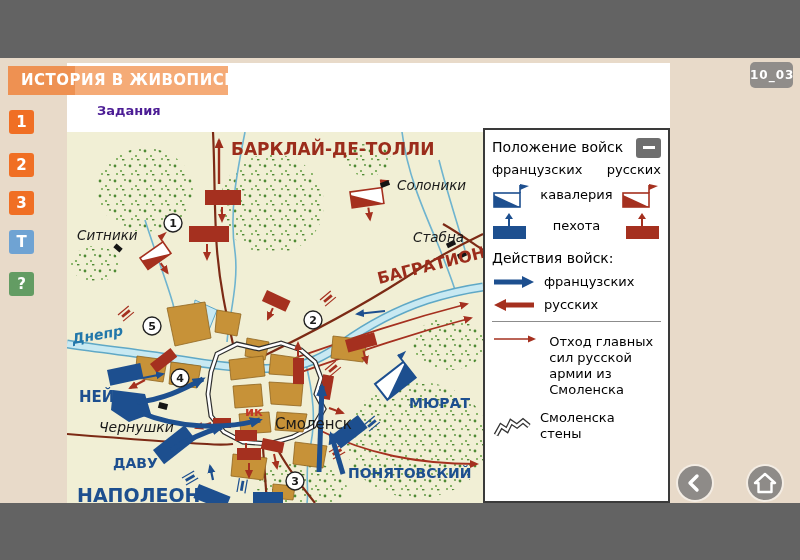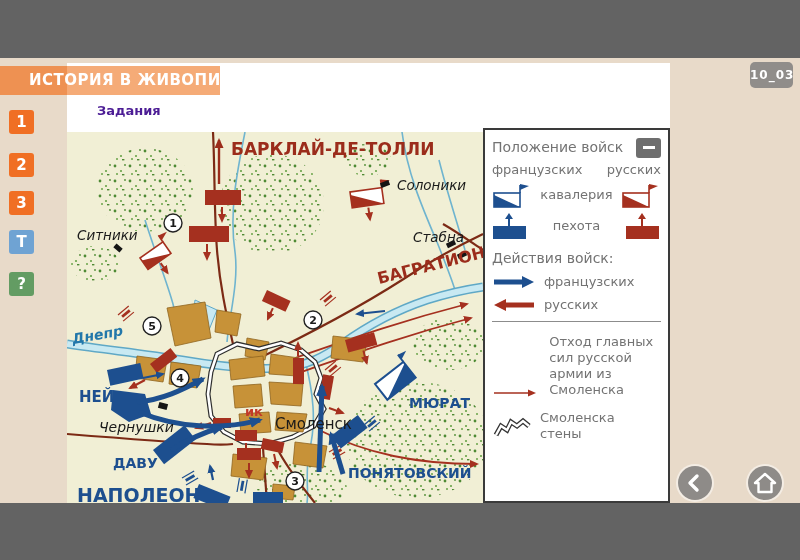--- a/index.html
+++ b/index.html
@@ -2,47 +2,47 @@
 <html><head>
 <meta charset="utf-8">
 <style>
   html,body{margin:0;padding:0}
   body{width:800px;height:560px;position:relative;background:#e8dac9;
        font-family:"DejaVu Sans",sans-serif;overflow:hidden}
   .frame{position:absolute;left:0;width:800px;background:#636363}
   #topbar{top:0;height:58px}
   #botbar{top:503px;height:57px}
   #panel{position:absolute;left:67px;top:63px;width:603px;height:440px;background:#fff}
-  #band{position:absolute;left:0;top:66px;width:220px;height:29px;
+  #band{position:absolute;left:8px;top:66px;width:220px;height:29px;
         background:linear-gradient(90deg,#ee9152 0,#ee9152 67px,#f5ab77 67px);
         color:#fff;font-weight:bold;font-size:15px;line-height:29px;
-        padding-left:29px;box-sizing:border-box;letter-spacing:.5px;white-space:nowrap}
+        padding-left:13px;box-sizing:border-box;letter-spacing:.5px;white-space:nowrap}
   #badge{position:absolute;left:750px;top:62px;width:43px;height:26px;background:#908d8a;
          color:#fff;font-size:12px;font-weight:bold;text-align:center;line-height:26px;
          border-radius:5px;letter-spacing:1px}
   .sbtn{position:absolute;left:9px;width:25px;height:24px;border-radius:3px;color:#fff;
         font-weight:bold;font-size:15px;text-align:center;line-height:24px;border:none;
         padding:0;cursor:pointer;font-family:"DejaVu Sans",sans-serif}
   .orange{background:#f06f24}.blue{background:#6fa3d3}.green{background:#639c63}
   #section{position:absolute;left:97px;top:103px;color:#4c1d95;font-weight:bold;font-size:13px}
   #map{position:absolute;left:67px;top:132px;width:603px;height:371px;background:#f1efd5}
   #legend{position:absolute;left:483px;top:128px;width:187px;height:375px;background:#fff;
-          border:2px solid #3a3a3a;box-sizing:border-box;padding:5px 7px;color:#737373;
+          border:2px solid #3a3a3a;box-sizing:border-box;padding:5px 7px;color:#000000;
           font-size:13px;overflow:hidden;line-height:1.2}
   .lrow{display:flex;align-items:center;justify-content:space-between}
   .ltitle{font-size:14px;height:25px}
   #minus{width:25px;height:20px;background:#6e6e6e;border:none;border-radius:3px;
          display:flex;align-items:center;justify-content:center;cursor:pointer;padding:0}
   #minus .b{width:12px;height:3px;background:#fff}
   .cols{display:flex;justify-content:space-between;font-size:13px;margin:2px 0 2px}
   .urow{height:31px}
   .arow{display:flex;align-items:center;gap:8px;height:23px}
   .atitle{font-size:14px;margin:8px 0 4px}
   #legend hr{border:none;border-top:1px solid #8c8c8c;margin:5px 0}
-  .retreat{display:flex;gap:13px;align-items:flex-end;margin:12px 0}
+  .retreat{display:flex;gap:13px;align-items:flex-start;margin:12px 0}
   .rlabel{width:116px;line-height:1.22}
   .wrow{display:flex;gap:6px;align-items:center;margin:6px 0 2px}
   .wlabel{width:112px;line-height:1.22}
   .navbtn{position:absolute;top:466px;width:34px;height:34px;border-radius:50%;background:#8e8b88;
           border:none;box-shadow:0 0 0 2px rgba(255,255,255,.5);display:flex;align-items:center;
           justify-content:center;cursor:pointer;padding:0}
 </style>
 </head>
 <body>
 

